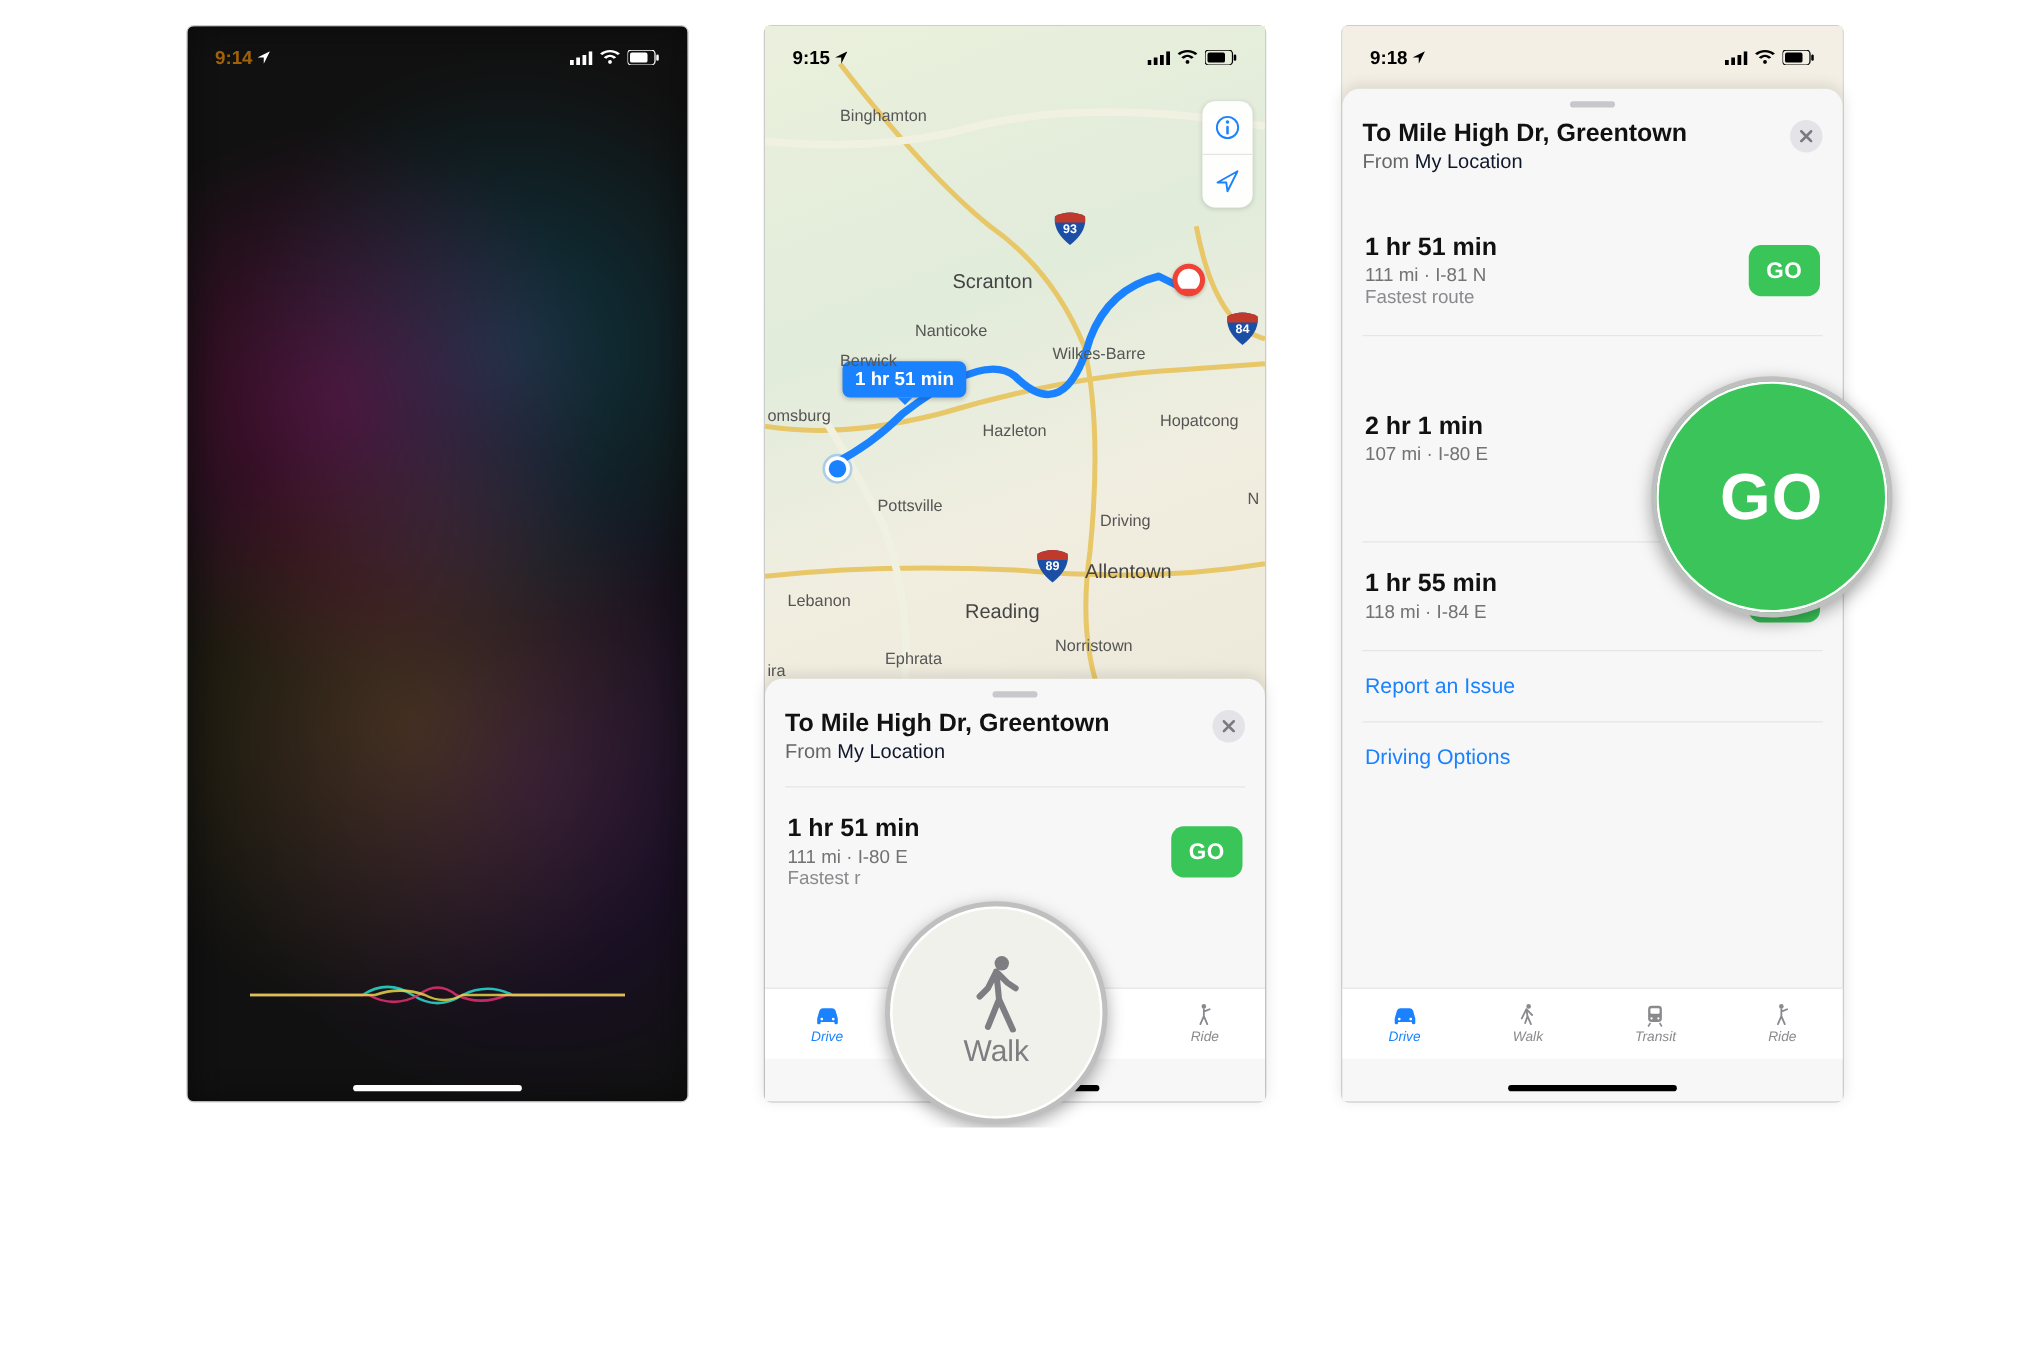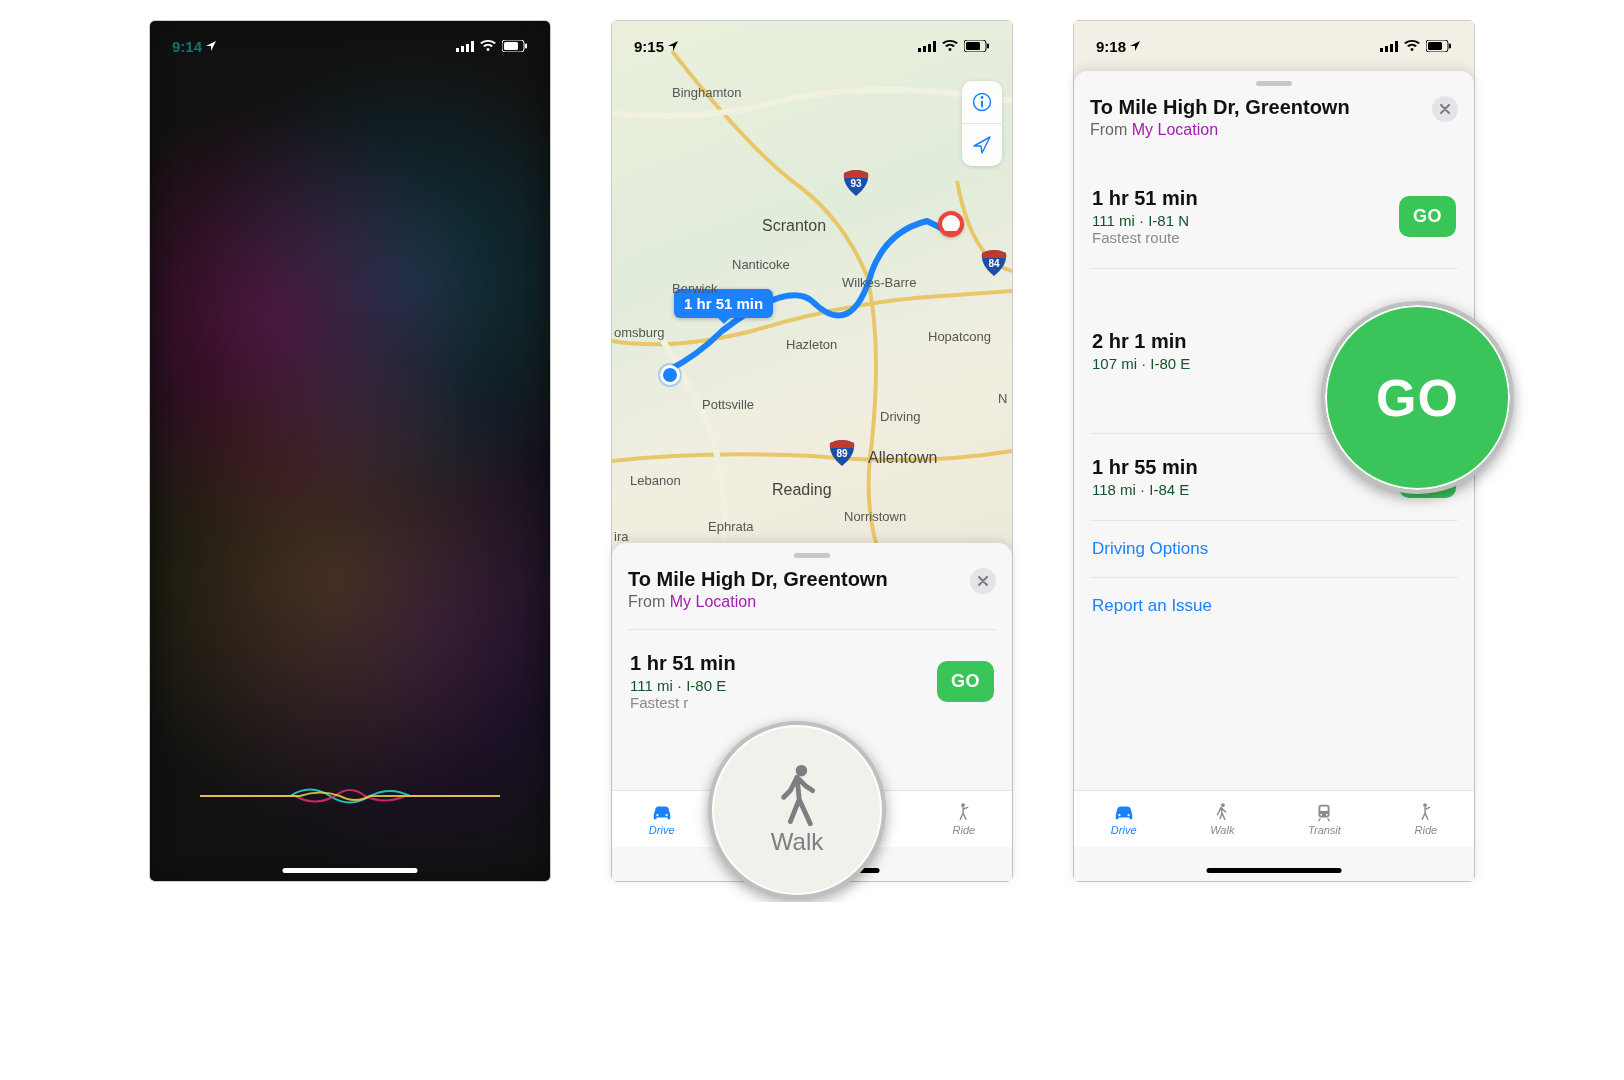--- a/index.html
+++ b/index.html
@@ -29,21 +29,21 @@
     height: 38px;
     display: flex;
     justify-content: space-between;
     align-items: center;
     padding: 6px 22px 0;
     font-size: 15px;
     font-weight: 600;
     z-index: 30;
   }
   .status-bar .time { display:flex; align-items:center; gap:4px; }
-  .status-bar.dark { color: #0f766e; }
+  .status-bar.dark { color: #a16207; }
   .status-bar svg { display:block; }
   .status-icons { display:flex; align-items:center; gap:6px; }
 
   
   .siri-screen {
     background: #0a0a0a;
     width: 100%; height: 100%;
     position: relative;
     color: #fff;
   }
@@ -147,35 +147,35 @@
     box-shadow:0 -2px 12px rgba(0,0,0,.12);
     padding:16px 16px 0;
   }
   .card-grab {
     width:36px; height:5px; border-radius:3px; background:#c8c8cc;
     margin:-6px auto 10px;
   }
   .dest-header { position:relative; padding-right:36px; }
   .dest-title { font-size:20px; font-weight:700; color:#111; }
   .dest-sub { font-size:16px; color:#666; margin-top:2px; }
-  .dest-sub .link { color:#a21caf; }
+  .dest-sub .link { color:#0f172a; }
   .close-x {
     position:absolute; top:0; right:0;
     width:26px; height:26px; border-radius:50%;
     background:#e4e4e8; color:#7a7a80;
     display:flex; align-items:center; justify-content:center;
     font-size:14px; font-weight:600;
   }
   .route-row {
     display:flex; align-items:center; justify-content:space-between;
     padding:22px 2px; border-top:1px solid #e6e6ea;
   }
   .route-row:first-of-type { border-top:none; }
   .route-info .rtime { font-size:20px; font-weight:700; color:#111; }
-  .route-info .rmeta { font-size:15px; color:#14532d; margin-top:2px; }
+  .route-info .rmeta { font-size:15px; color:#737373; margin-top:2px; }
   .route-info .rnote { font-size:15px; color:#8a8a8e; }
   .go-btn {
     background:#39c558; color:#fff; font-weight:800;
     font-size:18px; padding:10px 14px; border-radius:10px;
     letter-spacing:.5px;
   }
   .link-row {
     padding:18px 2px; border-top:1px solid #e6e6ea;
     color:#1a82ff; font-size:17px;
   }
@@ -499,22 +499,22 @@
 
         </div>
         <div class="route-row">
           <div class="route-info">
             <div class="rtime">1 hr 55 min</div>
             <div class="rmeta">118 mi · I-84 E</div>
           </div>
           <div class="go-btn">GO</div>
         </div>
 
+        <div class="link-row">Report an Issue</div>
         <div class="link-row">Driving Options</div>
-        <div class="link-row">Report an Issue</div>
       </div>
     </div>
 
     <div class="mode-tabs">
       <div class="mode-tab active">
         <svg viewBox="0 0 24 20">
             <path d="M3 13 L5 6 Q6 4 8 4 L16 4 Q18 4 19 6 L21 13 L21 17 Q21 18 20 18 L19 18 Q18 18 18 17 L18 16 L6 16 L6 17 Q6 18 5 18 L4 18 Q3 18 3 17 Z" fill="currentColor"></path>
             <circle cx="7" cy="13.5" r="1.2" fill="#fff"></circle>
             <circle cx="17" cy="13.5" r="1.2" fill="#fff"></circle>
           </svg>

